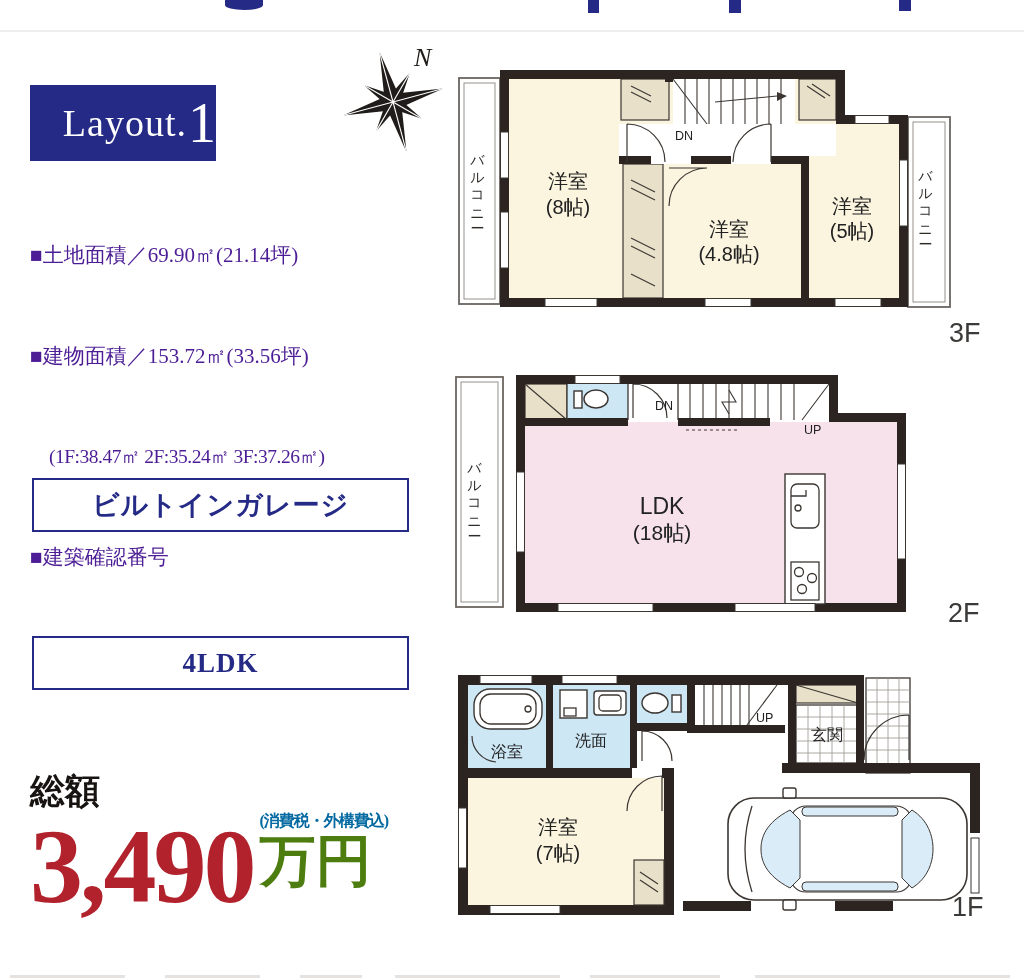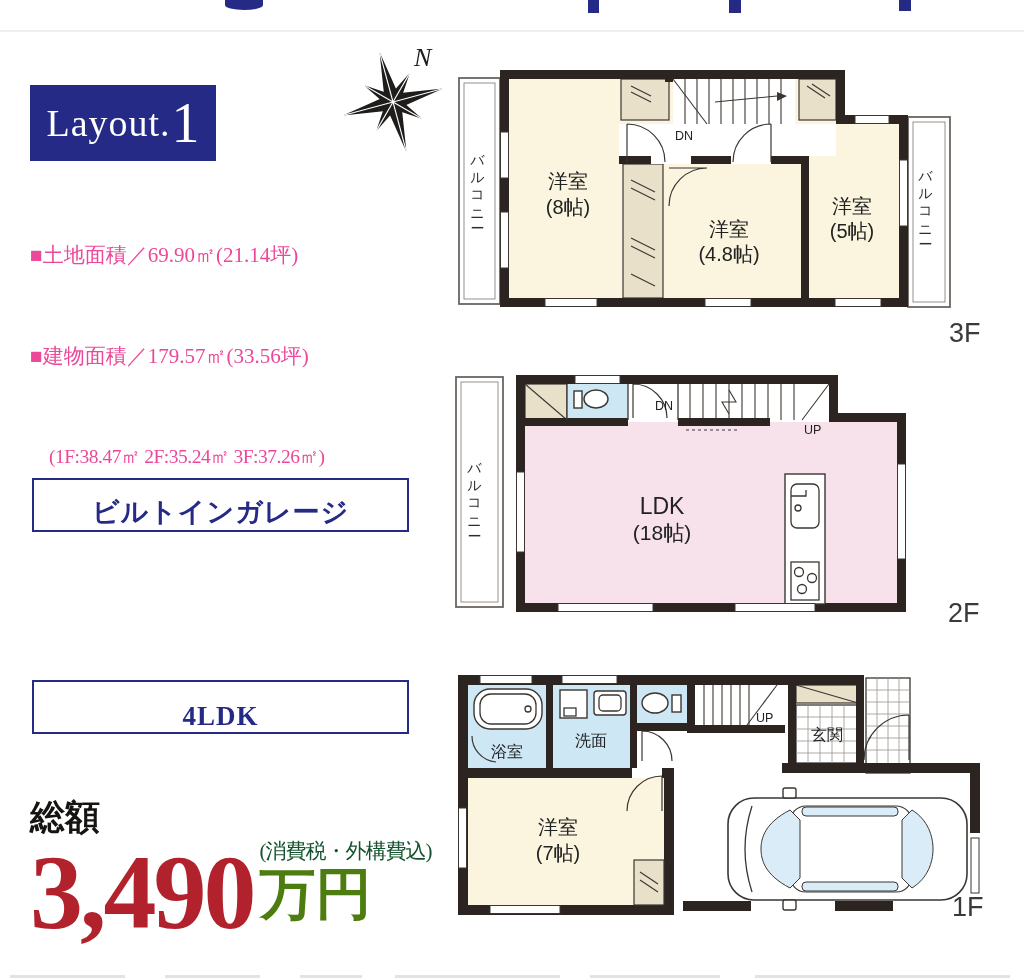--- a/index.html
+++ b/index.html
@@ -7,41 +7,41 @@
         font-family:"Liberation Serif",serif;color:var(--ink);}
   .frag{position:absolute;background:var(--navy);}
   .frag1{left:225px;top:0;width:38px;height:10px;border-radius:0 0 50% 50%;}
   .frag2{left:588px;top:0;width:11px;height:13px;}
   .frag3{left:729px;top:0;width:12px;height:13px;}
   .frag4{left:899px;top:0;width:12px;height:11px;}
   .topline{position:absolute;left:0;top:30px;width:1024px;height:2px;background:#f0eeec;}
   .botseg{position:absolute;top:975px;height:3px;background:#e5e2df;}
 
   .badge{position:absolute;left:30px;top:85px;width:186px;height:76px;background:var(--navy);
-         color:#fff;display:flex;align-items:center;justify-content:center;}
+         color:#fff;display:flex;align-items:center;justify-content:flex-end;}
   .badge .b-main{font-size:38px;letter-spacing:1px;}
   .badge .b-num{font-size:56px;line-height:1;margin-left:1px;}
 
   .compass{position:absolute;left:338px;top:40px;}
 
   .prop{position:absolute;left:30px;top:172px;width:420px;font-size:21px;line-height:33.5px;
-        color:#ec4899;white-space:pre;}
+        color:#4c1d95;white-space:pre;}
   .prop .pl-small{font-size:19.5px;letter-spacing:-0.5px;}
 
   .feature{position:absolute;left:32px;width:373px;height:50px;border:2px solid var(--navy);
-           color:var(--navy);font-size:27px;font-weight:700;display:flex;align-items:flex-end;
+           color:var(--navy);font-size:27px;font-weight:700;display:flex;align-items:center;
            justify-content:center;letter-spacing:1px;}
-  .f1{top:478px;} .f2{top:556px;} .f3{top:636px;margin-top:44px;}
-
-  .price{position:absolute;left:30px;top:768px;margin-top:26px;}
+  .f1{top:478px;} .f2{top:556px;} .f3{top:636px;}
+
+  .price{position:absolute;left:30px;top:768px;}
   .price-prefix{font-size:35px;font-weight:700;color:#161310;}
   .price-row{display:flex;align-items:flex-start;margin-top:-4px;}
   .price-amount{font-size:106px;line-height:1.05;font-weight:700;color:var(--red);letter-spacing:-3px;}
   .price-right{display:flex;flex-direction:column;margin-left:6px;padding-bottom:4px;}
-  .price-note{font-size:21px;font-weight:400;color:#14532d;letter-spacing:-1px;}
+  .price-note{font-size:16px;font-weight:700;color:#0369a1;letter-spacing:-1px;}
   .price-unit{font-size:56px;line-height:1.05;font-weight:700;color:#4d7c0f;}
 
   .plan{position:absolute;}
   .plan3f{left:455px;top:52px;width:555px;height:300px;}
   .plan2f{left:450px;top:372px;width:555px;height:268px;}
   .plan1f{left:450px;top:658px;width:565px;height:300px;}
   .vlabel{position:absolute;writing-mode:vertical-rl;font-family:"Liberation Sans",sans-serif;
           font-size:14px;color:#2e2b28;letter-spacing:3px;}
 
   
@@ -92,22 +92,23 @@
       <line x1="55" y1="62" x2="72" y2="32.6"></line>
         <line x1="55" y1="62" x2="25.6" y2="45"></line>
       <line x1="55" y1="62" x2="38" y2="91.4"></line>
         <line x1="55" y1="62" x2="84.4" y2="79"></line>
     </g>
     <text class="nlabel" x="76" y="26">N</text>
   </svg>
 
   <div class="prop">
     <div class="pl">■土地面積／69.90㎡(21.14坪)</div>
-    <div class="pl">■建物面積／179.57㎡(33.56坪)</div>
+    <div class="pl">■建物面積／153.72㎡(33.56坪)</div>
     <div class="pl pl-small">　(1F:38.47㎡ 2F:35.24㎡ 3F:37.26㎡)</div>
+    <div class="pl">■建築確認番号</div>
   </div>
 
   <div class="feature f1">
       <span>ビルトインガレージ</span>
     </div>
   <div class="feature f3">
       <span>4LDK</span>
     </div>
 
   <div class="price">

